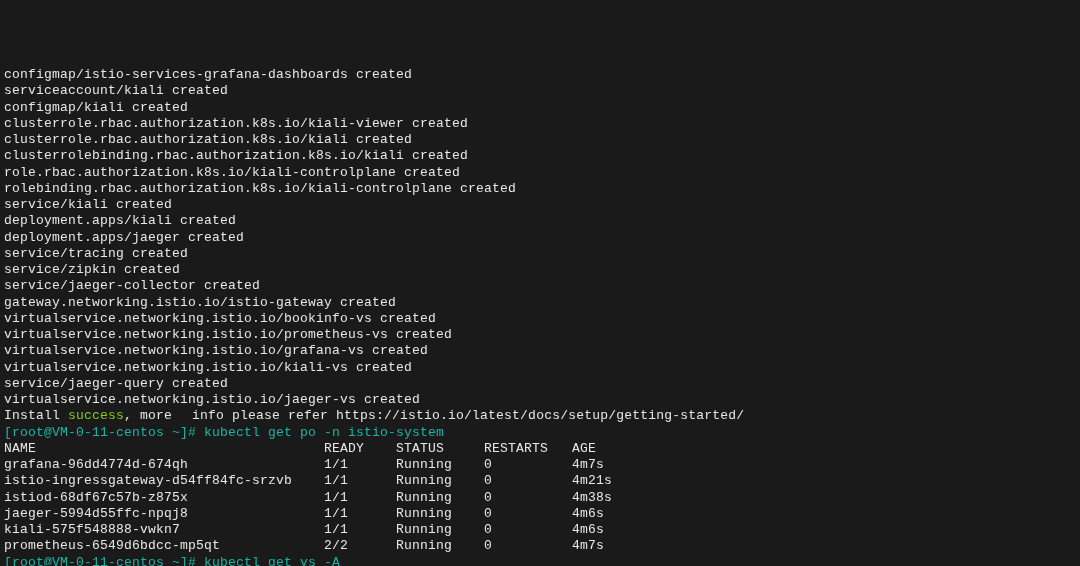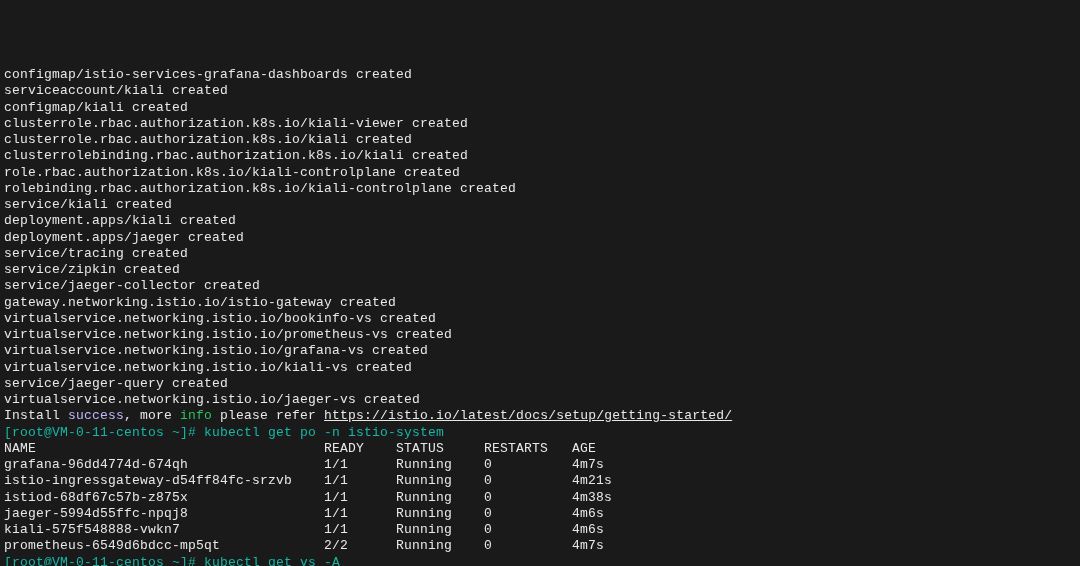--- a/index.html
+++ b/index.html
@@ -6,23 +6,23 @@
     body {
       background: #1a1a1a;
       color: #e8e8e8;
       font-family: "Consolas", "Courier New", monospace;
       font-size: 13px;
       line-height: 1.25;
       padding: 2px 4px;
       white-space: pre;
       letter-spacing: 0.2px;
     }
-    .green { color: #c4b5fd; }
-    .cyan { color: #22c55e; }
-    .underline { text-decoration: underline; }
+    .green { color: #84cc16; }
+    .cyan { color: #e5e5e5; margin-left: 12px; }
+    .underline { }
     .prompt-line { color: #14b8a6; }
   </style>
 </head>
 <body>
 
 
 
 <div id="terminal"><div>configmap/istio-services-grafana-dashboards created</div><div>serviceaccount/kiali created</div><div>configmap/kiali created</div><div>clusterrole.rbac.authorization.k8s.io/kiali-viewer created</div><div>clusterrole.rbac.authorization.k8s.io/kiali created</div><div>clusterrolebinding.rbac.authorization.k8s.io/kiali created</div><div>role.rbac.authorization.k8s.io/kiali-controlplane created</div><div>rolebinding.rbac.authorization.k8s.io/kiali-controlplane created</div><div>service/kiali created</div><div>deployment.apps/kiali created</div><div>deployment.apps/jaeger created</div><div>service/tracing created</div><div>service/zipkin created</div><div>service/jaeger-collector created</div><div>gateway.networking.istio.io/istio-gateway created</div><div>virtualservice.networking.istio.io/bookinfo-vs created</div><div>virtualservice.networking.istio.io/prometheus-vs created</div><div>virtualservice.networking.istio.io/grafana-vs created</div><div>virtualservice.networking.istio.io/kiali-vs created</div><div>service/jaeger-query created</div><div>virtualservice.networking.istio.io/jaeger-vs created</div><div>Install <span class="green">success</span>, more <span class="cyan">info</span> please refer <span class="underline">https://istio.io/latest/docs/setup/getting-started/</span></div><div class="prompt-line"><span>[root@VM-0-11-centos ~]# </span><span>kubectl get po -n istio-system</span></div><div>NAME                                    READY    STATUS     RESTARTS   AGE</div><div>grafana-96dd4774d-674qh                 1/1      Running    0          4m7s</div><div>istio-ingressgateway-d54ff84fc-srzvb    1/1      Running    0          4m21s</div><div>istiod-68df67c57b-z875x                 1/1      Running    0          4m38s</div><div>jaeger-5994d55ffc-npqj8                 1/1      Running    0          4m6s</div><div>kiali-575f548888-vwkn7                  1/1      Running    0          4m6s</div><div>prometheus-6549d6bdcc-mp5qt             2/2      Running    0          4m7s</div><div class="prompt-line"><span>[root@VM-0-11-centos ~]# </span><span>kubectl get vs -A</span></div></div>
 
 

